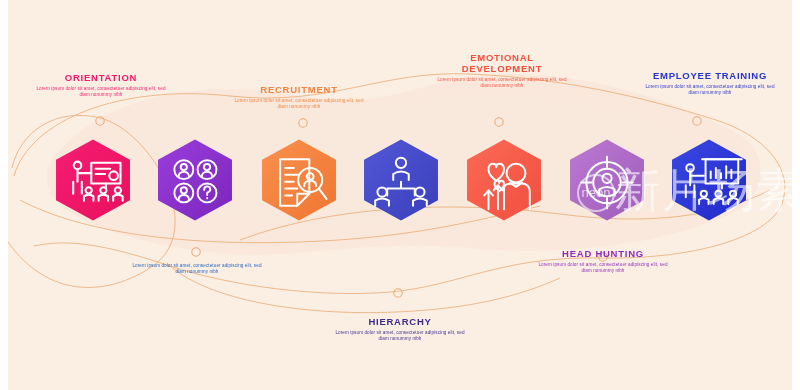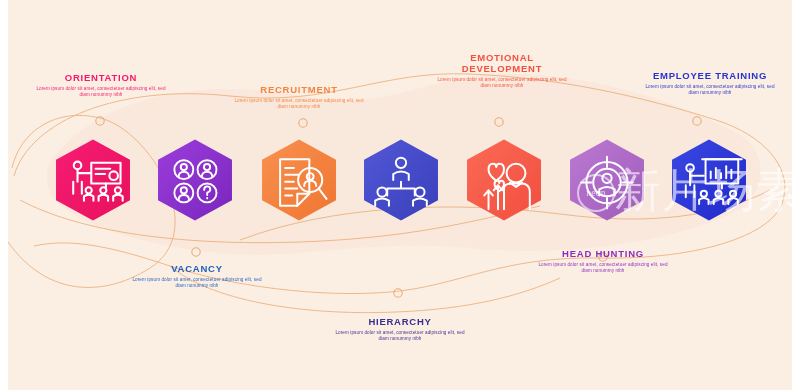--- a/index.html
+++ b/index.html
@@ -64,22 +64,22 @@
     color:rgba(255,255,255,.62);
     font-family:"DejaVu Sans", sans-serif;
     white-space:nowrap;
     letter-spacing:1px;
   }
   #wm .wmlogo{
     position:absolute;left:2px;top:14px;
     width:34px;height:34px;border-radius:50%;
     border:2px solid rgba(255,255,255,.6);
     color:rgba(255,255,255,.7);
-    font-size:10px;line-height:34px;text-align:center;
-    font-family:Liberation Serif, serif;
+    font-size:13px;line-height:34px;text-align:center;
+    font-family:Liberation Sans, sans-serif;
   }
 </style>
 </head>
 <body>
 
 <div id="stage">
 
   <svg id="bgsvg" viewBox="0 0 800 390">
     <defs>
       <linearGradient id="gOri" x1="0" y1="0" x2="1" y2="1">
@@ -291,21 +291,20 @@
     <p class="ttl" style="color:#f4513f;">EMOTIONAL DEVELOPMENT</p>
     <p class="desc" style="color:#f4513f;">Lorem ipsum dolor sit amet, consectetuer adipiscing elit, sed diam nonummy nibh</p>
   </div>
 
   <div class="label" style="left:645px;top:58px;margin-top:12px;">
     <p class="ttl" style="color:#2634cc;">EMPLOYEE TRAINING</p>
     <p class="desc" style="color:#2634cc;">Lorem ipsum dolor sit amet, consectetuer adipiscing elit, sed diam nonummy nibh</p>
   </div>
 
   <div class="label" style="left:132px;top:263px;">
-    <p class="ttl" style="color:#1d5fbf;">VACANCY</p>
     <p class="desc" style="color:#1d5fbf;">Lorem ipsum dolor sit amet, consectetuer adipiscing elit, sed diam nonummy nibh</p>
   </div>
 
   <div class="label" style="left:335px;top:316px;">
     <p class="ttl" style="color:#3b2c8f;text-align:center;">HIERARCHY</p>
     <p class="desc" style="color:#3b2c8f;">Lorem ipsum dolor sit amet, consectetuer adipiscing elit, sed diam nonummy nibh</p>
   </div>
 
   <div class="label" style="left:538px;top:248px;">
     <p class="ttl" style="color:#8e2bbf;">HEAD HUNTING</p>

